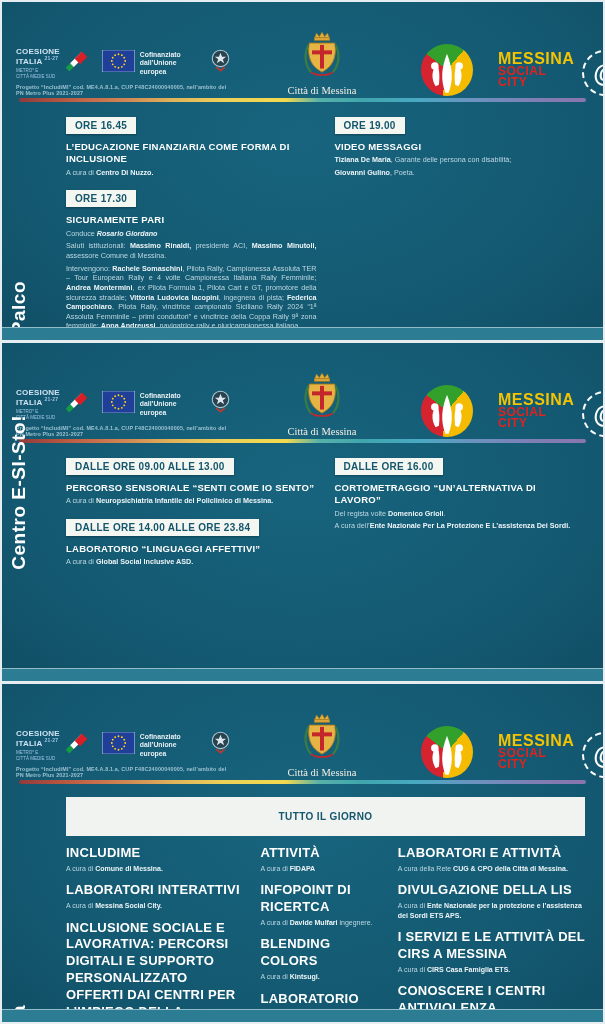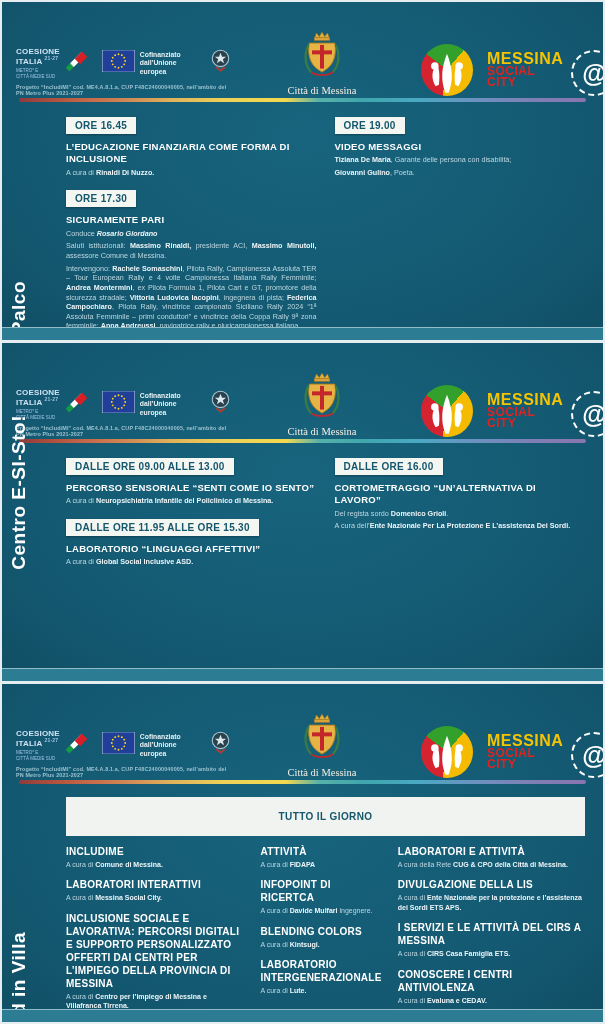--- a/index.html
+++ b/index.html
@@ -23,21 +23,21 @@
   .co-l1{font-size:8px;font-weight:700;color:#cfe2f4;letter-spacing:.2px;}
   .co-l2{font-size:8px;font-weight:700;color:#cfe2f4;letter-spacing:.2px;}
   .co-years{font-size:5px;color:#9fc4e4;font-weight:700;}
   .co-tag{font-size:4.5px;color:#9fc4e4;margin-top:2px;line-height:1.2;white-space:pre-line;}
   .eu{display:flex;align-items:center;gap:5px;}
   .eu-text{font-size:6.8px;color:#e9f1f5;line-height:1.25;font-weight:600;}
   .emblem{opacity:.95;}
   .project-line{font-size:5.4px;color:#9cc2d1;margin-top:5px;letter-spacing:.15px;font-weight:600;}
   .crest-block{flex:0 0 110px;display:flex;flex-direction:column;align-items:center;margin-left:28px;}
   .crest-caption{font-family:"Liberation Serif","DejaVu Serif",serif;font-size:10.5px;color:#f4efe4;margin-top:3px;white-space:nowrap;}
-  .msc{display:flex;align-items:center;gap:14px;margin-left:36px;flex:1 1 auto;}
+  .msc{display:flex;align-items:center;gap:25px;margin-left:36px;flex:1 1 auto;}
   .msc-circle{position:relative;width:52px;height:52px;border-radius:50%;
     background:conic-gradient(from 40deg,#f5bb00 0deg 150deg,#d62330 150deg 268deg,#33a02c 268deg 360deg);
     flex:0 0 52px;}
   .msc-circle svg{position:absolute;inset:0;}
   .msc-text{display:flex;flex-direction:column;line-height:.92;}
   .msc1{font-size:16px;font-weight:800;color:#f5c400;letter-spacing:.5px;}
   .msc2{font-size:12px;font-weight:800;color:#e0231f;letter-spacing:.5px;}
   .at-logo{flex:0 0 46px;height:46px;border:2.5px dashed #fff;border-radius:50%;
     display:flex;align-items:center;justify-content:center;margin-right:4px;}
   .at-logo span{color:#fff;font-size:25px;font-weight:700;line-height:1;}
@@ -54,21 +54,21 @@
   .col{flex:1 1 0;min-width:0;}
   .item{margin-bottom:11px;}
   .badge{display:inline-block;background:#f4f6f2;color:#14566c;font-weight:700;font-size:10px;
     letter-spacing:.3px;padding:3px 9px;box-shadow:0 1px 2px rgba(0,0,0,.3);margin-bottom:2px;}
   .title{margin:5px 0 2px 0;font-size:9.5px;font-weight:700;color:#ffffff;letter-spacing:.25px;line-height:1.3;}
   .item p{margin:0 0 3px 0;font-size:7.2px;line-height:1.34;color:#bdd8e2;}
   .item p .b{font-weight:700;color:#edf5f8;}
   .item p .i{font-style:italic;}
   .item.justify p{text-align:justify;}
   
-  .s2 .title{font-size:10px;margin-top:0;}
+  .s2 .title{font-size:13px;margin-top:0;}
   .s2 .item{margin-bottom:9px;}
   .s2 .item p{font-size:7px;}
   .s2 .col:nth-child(1){flex:0 0 34%;}
   .s2 .col:nth-child(2){flex:0 0 23%;}
   .s2 .col:nth-child(3){flex:1;}
   
   .bottom-strip{position:absolute;left:0;right:0;bottom:0;height:13px;background:#2c7c94;
     border-top:1px solid rgba(230,240,243,.55);}
 </style>
 </head>
@@ -162,21 +162,21 @@
       <div class="at-logo">
         <span>@</span>
       </div>
     </div>
     <div class="divider"></div>
     <div class="panel-body">
       <div class="side-label">Palco</div>
 
       <div class="cols">
           <div class="col">
-            <div class="item"><span class="badge">ORE 16.45</span><h3 class="title">L’EDUCAZIONE FINANZIARIA COME FORMA DI INCLUSIONE</h3><p><span>A cura di </span><span class="b">Rinaldi Di Nuzzo.</span></p></div>
+            <div class="item"><span class="badge">ORE 16.45</span><h3 class="title">L’EDUCAZIONE FINANZIARIA COME FORMA DI INCLUSIONE</h3><p><span>A cura di </span><span class="b">Centro Di Nuzzo.</span></p></div>
             <div class="item justify"><span class="badge">ORE 17.30</span><h3 class="title">SICURAMENTE PARI</h3><p><span>Conduce </span><span class="b i">Rosario Giordano</span></p><p><span>Saluti istituzionali: </span><span class="b">Massimo Rinaldi,</span><span> presidente ACI, </span><span class="b">Massimo Minutoli,</span><span> assessore Comune di Messina.</span></p><p><span>Intervengono: </span><span class="b">Rachele Somaschini</span><span>, Pilota Rally, Campionessa Assoluta TER – Tour European Rally e 4 volte Campionessa Italiana Rally Femminile; </span><span class="b">Andrea Montermini</span><span>, ex Pilota Formula 1, Pilota Cart e GT, promotore della sicurezza stradale; </span><span class="b">Vittoria Ludovica Iacopini</span><span>, ingegnera di pista; </span><span class="b">Federica Campochiaro</span><span>, Pilota Rally, vincitrice campionato Siciliano Rally 2024 “1ª Assoluta Femminile – primi conduttori” e vincitrice della Coppa Rally 9ª zona femminile; </span><span class="b">Anna Andreussi</span><span>, navigatrice rally e pluricampionessa italiana.</span></p></div>
           </div>
           <div class="col">
             <div class="item"><span class="badge">ORE 19.00</span><h3 class="title">VIDEO MESSAGGI</h3><p><span class="b">Tiziana De Maria</span><span>, Garante delle persona con disabilità;</span></p><p><span class="b">Giovanni Gulino</span><span>, Poeta.</span></p></div>
           </div>
         </div>
     </div>
     <div class="bottom-strip"></div>
   </section>
 
@@ -268,24 +268,24 @@
         <span>@</span>
       </div>
     </div>
     <div class="divider"></div>
     <div class="panel-body">
       <div class="side-label">Centro E-SI-Sto!</div>
 
       <div class="cols">
           <div class="col">
             <div class="item"><span class="badge">DALLE ORE 09.00 ALLE 13.00</span><h3 class="title">PERCORSO SENSORIALE “SENTI COME IO SENTO”</h3><p><span>A cura di </span><span class="b">Neuropsichiatria Infantile del Policlinico di Messina.</span></p></div>
-            <div class="item"><span class="badge">DALLE ORE 11.95 ALLE ORE 15.30</span><h3 class="title">LABORATORIO “LINGUAGGI AFFETTIVI”</h3><p><span>A cura di </span><span class="b">Global Social Inclusive ASD.</span></p></div>
-          </div>
-          <div class="col">
-            <div class="item"><span class="badge">DALLE ORE 16.00</span><h3 class="title">CORTOMETRAGGIO “UN’ALTERNATIVA DI LAVORO”</h3><p><span>Del regista sordo </span><span class="b">Domenico Grioli</span><span>.</span></p><p><span>A cura dell’</span><span class="b">Ente Nazionale Per La Protezione E L’assistenza Dei Sordi.</span></p></div>
+            <div class="item"><span class="badge">DALLE ORE 14.00 ALLE ORE 23.84</span><h3 class="title">LABORATORIO “LINGUAGGI AFFETTIVI”</h3><p><span>A cura di </span><span class="b">Global Social Inclusive ASD.</span></p></div>
+          </div>
+          <div class="col">
+            <div class="item"><span class="badge">DALLE ORE 16.00</span><h3 class="title">CORTOMETRAGGIO “UN’ALTERNATIVA DI LAVORO”</h3><p><span>Del regista volte </span><span class="b">Domenico Grioli</span><span>.</span></p><p><span>A cura dell’</span><span class="b">Ente Nazionale Per La Protezione E L’assistenza Dei Sordi.</span></p></div>
           </div>
         </div>
     </div>
     <div class="bottom-strip"></div>
   </section>
 
   <section class="panel s2">
     <div class="hdr">
       <div class="hdr-left">
         <div class="logo-row">

